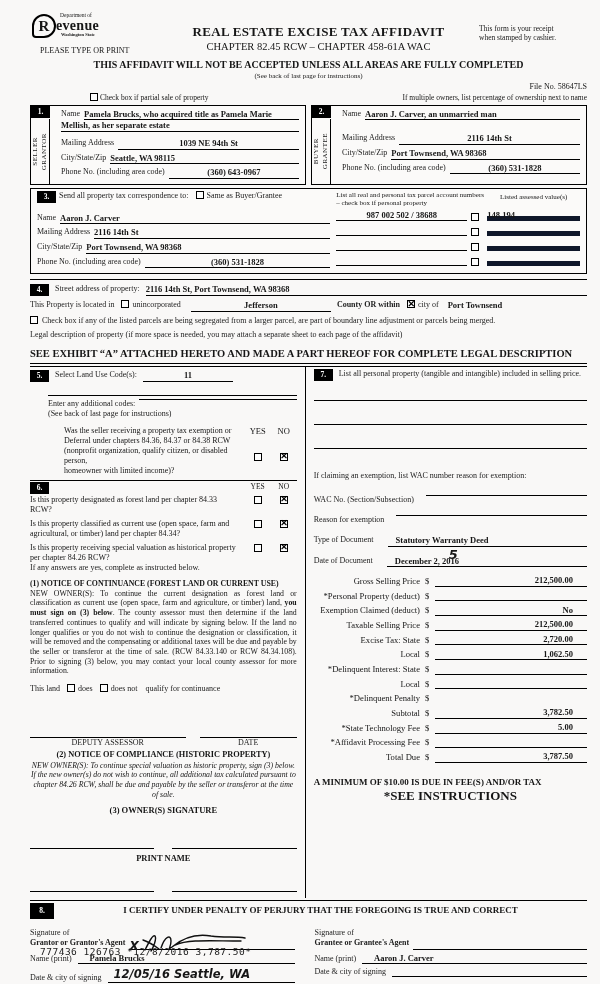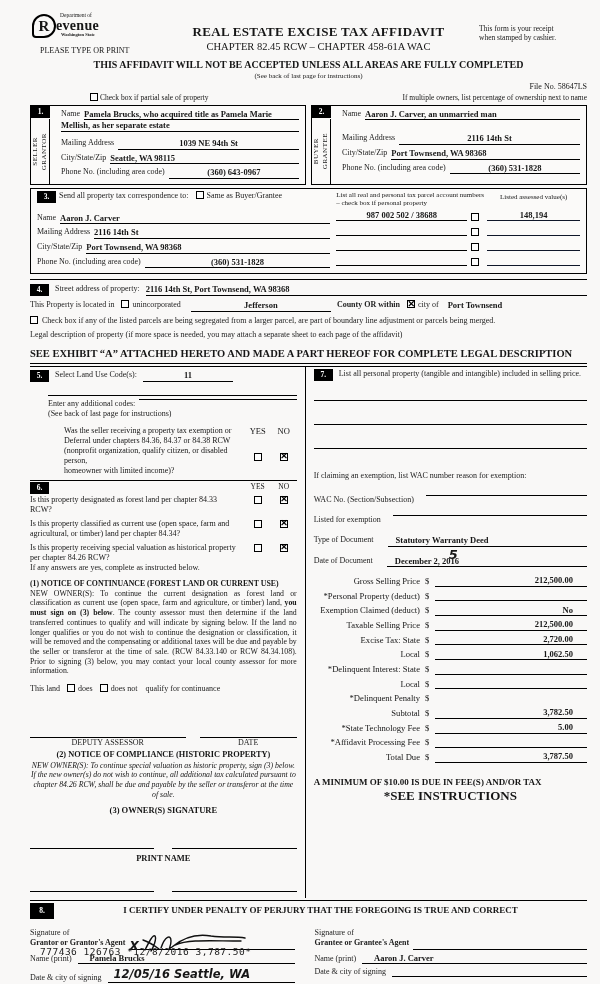--- a/index.html
+++ b/index.html
@@ -58,21 +58,21 @@
   .frow .lbl { margin-right:4px; white-space:nowrap; }
   .nm2 { border-bottom:1px solid #000; font-weight:bold; }
 
   
   .s3 { border:1px solid #000; margin-top:3px; position:relative; padding:2px 6px 5px 6px; background:#fbfaf9; display:flex; }
   .s3 .left { width:54%; padding-left:22px; position:relative; }
   .s3 .right { width:46%; padding-left:6px; }
   .parcel-heads { display:flex; font-size:7px; }
   .parcel-row { display:flex; align-items:flex-end; margin-top:4px; }
   .parcel-line { flex:1; border-bottom:1px solid #000; text-align:center; font-weight:bold; height:11px; }
-  .assessed-line { width:38%; border-bottom:1px solid #0f172a; text-align:center; font-weight:bold; height:11px; margin-left:8px; }
+  .assessed-line { width:38%; border-bottom:5px solid #0f172a; text-align:left; font-weight:bold; height:11px; margin-left:8px; }
 
   
   .s4 { margin-top:5px; border-top:1.5px solid #000; padding-top:2px; }
   .s4 .frow { margin-top:4px; }
   .exhibit { font-size:10.5px; font-weight:bold; margin:7px 0 3px 0; }
   .exhibit-rule { border-bottom:1px solid #000; margin-bottom:2px; }
 
   
   .cols { display:flex; border-top:1px solid #000; }
   .lcol { width:49.5%; border-right:1px solid #000; padding:2px 8px 2px 0; }
@@ -374,21 +374,21 @@
       <div class="sigline" style="margin-top:12px;"></div>
       <div class="sigline" style="margin-top:12px;"></div>
 
       <div class="lbl" style="margin-top:22px;">If claiming an exemption, list WAC number reason for exemption:</div>
 
       <div class="frow" style="margin-top:14px;">
         <span class="lbl">WAC No. (Section/Subsection)</span>
         <span class="flex1 fill" style="margin-left:8px;"></span>
       </div>
       <div class="frow" style="margin-top:10px;">
-        <span class="lbl">Listed for exemption</span>
+        <span class="lbl">Reason for exemption</span>
         <span class="flex1 fill" style="margin-left:8px;"></span>
       </div>
       <div class="frow" style="margin-top:10px;">
         <span class="lbl">Type of Document</span>
         <span class="flex1 fill" style="margin-left:10px; padding-left:8px;">Statutory Warranty Deed</span>
       </div>
       <div class="frow" style="margin-top:9px;">
         <span class="lbl">Date of Document</span>
         <span class="flex1 fill docdate" style="margin-left:10px; padding-left:8px;"><span>December 2, 2016</span><span class="hand dec5">5</span></span>
       </div>

